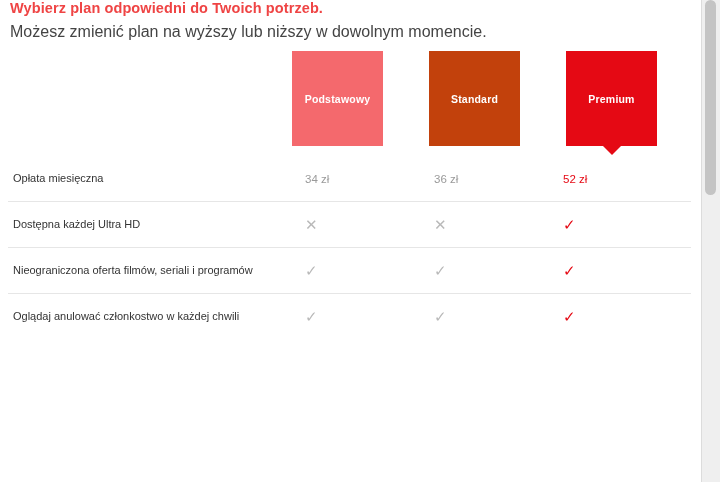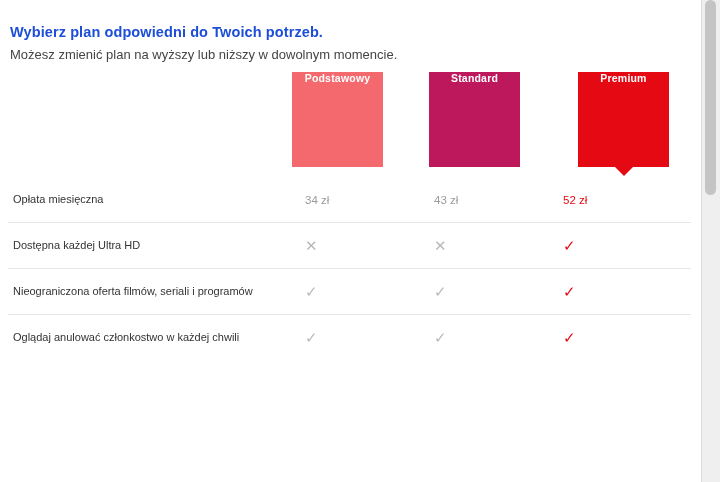--- a/index.html
+++ b/index.html
@@ -39,50 +39,51 @@
     left: 3px;
     top: 0px;
     width: 11px;
     height: 195px;
     background: #c4c4c4;
     border-radius: 6px;
   }
   .heading {
     font-size: 14.5px;
     font-weight: bold;
-    color: #1d4ed8;
-    margin: 24px 0 0 10px;
+    color: #ef4444;
+    margin: 0 0 0 10px;
     letter-spacing: 0.1px;
   }
   .subheading {
-    font-size: 13px;
+    font-size: 16px;
     color: #444444;
     margin: 7px 0 0 10px;
   }
 
   .plans {
     position: relative;
     margin-top: 10px;
     height: 105px;
   }
   .plan-card {
     position: absolute;
     top: 0;
     width: 91px;
     height: 95px;
     display: flex;
+    align-items: center;
     justify-content: center;
     color: #ffffff;
     font-weight: bold;
     font-size: 10.5px;
     letter-spacing: 0.2px;
   }
   .plan-card.basic { left: 292px; background: #f4696d; }
-  .plan-card.standard { left: 429px; background: #be185d; }
-  .plan-card.premium { left: 566px; background: #e50914; margin-left: 12px; }
+  .plan-card.standard { left: 429px; background: #c2410c; }
+  .plan-card.premium { left: 566px; background: #e50914; }
   .plan-card .arrow {
     position: absolute;
     bottom: -9px;
     left: 50%;
     margin-left: -9px;
     width: 0;
     height: 0;
     border-left: 9px solid transparent;
     border-right: 9px solid transparent;
     border-top: 9px solid #e50914;
@@ -153,21 +154,21 @@
       <span>Premium</span>
       <span class="arrow"></span>
     </div>
   </div>
 
   <table class="compare">
     <tbody>
       <tr>
         <td class="label">Opłata miesięczna</td>
         <td class="val price">34 zł</td>
-        <td class="val price">43 zł</td>
+        <td class="val price">36 zł</td>
         <td class="val price premium">52 zł</td>
       </tr>
 
 
       <tr>
         <td class="label">Dostępna każdej Ultra HD</td>
         <td class="val">
           <span class="mark cross">✕</span>
         </td>
         <td class="val">

